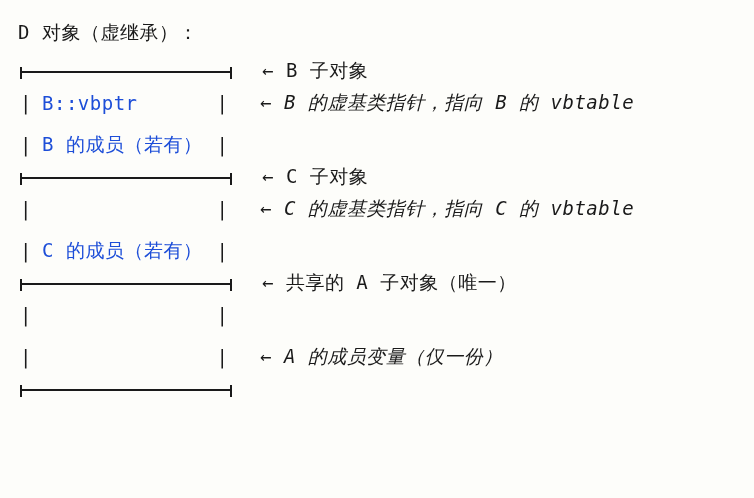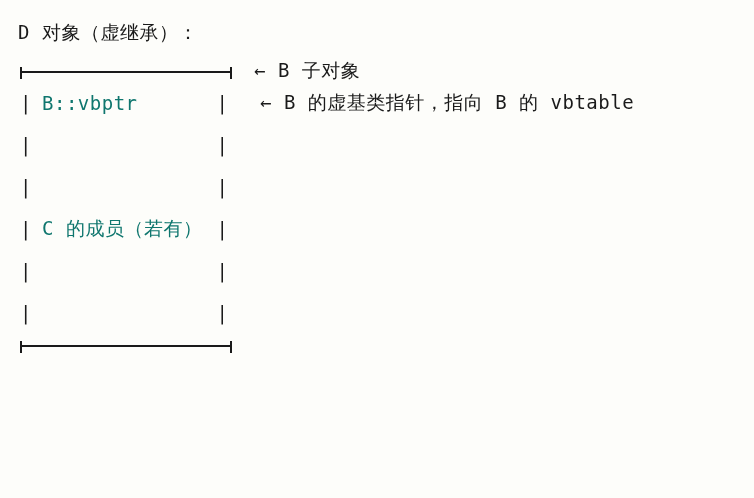--- a/index.html
+++ b/index.html
@@ -52,21 +52,21 @@
     display: flex;
     align-items: center;
     font-size: 19px;
     color: #1a1a1a;
   }
   .pipe.left { left: 2px; }
   .pipe.right { right: 2px; }
   .cell-text {
     padding-left: 24px;
     font-size: 19px;
-    color: #0f766e;
+    color: #1d4ed8;
     white-space: pre;
     letter-spacing: 0.5px;
   }
   .hr-row {
     position: relative;
     height: 22px;
     display: flex;
     align-items: center;
   }
   .hrule {
@@ -86,24 +86,25 @@
     background: #1a1a1a;
   }
   .hrule.capped::before { left: 0; }
   .hrule.capped::after { right: 0; }
   .ann {
     margin-left: 30px;
     font-size: 19px;
     color: #1a1a1a;
     white-space: pre;
     letter-spacing: 0.5px;
+    font-style: italic;
   }
   .ann-on-rule {
     position: absolute;
-    left: 236px;
+    left: 244px;
     font-size: 19px;
     color: #1a1a1a;
     white-space: pre;
     letter-spacing: 0.5px;
   }
 </style>
 </head>
 <body>
 
 <div class="page">
@@ -122,55 +123,66 @@
         <span class="pipe left">|</span>
         <span class="cell-text">B::vbptr</span>
         <span class="pipe right">|</span>
       </div>
       <div class="ann">← B 的虚基类指针，指向 B 的 vbtable</div>
     </div>
 
     <div class="row">
       <div class="boxcell">
         <span class="pipe left">|</span>
+        <span class="cell-text">B 的成员（若有）</span>
         <span class="pipe right">|</span>
       </div>
       <div class="ann"></div>
     </div>
 
+    <div class="hr-row">
+      <div class="hrule capped"></div>
+      <div class="ann-on-rule">← C 子对象</div>
+    </div>
 
     <div class="row">
       <div class="boxcell">
         <span class="pipe left">|</span>
         <span class="pipe right">|</span>
       </div>
+      <div class="ann">← C 的虚基类指针，指向 C 的 vbtable</div>
     </div>
 
     <div class="row">
       <div class="boxcell">
         <span class="pipe left">|</span>
         <span class="cell-text">C 的成员（若有）</span>
         <span class="pipe right">|</span>
       </div>
       <div class="ann"></div>
     </div>
 
+    <div class="hr-row">
+      <div class="hrule capped"></div>
+      <div class="ann-on-rule">← 共享的 A 子对象（唯一）</div>
+    </div>
 
     <div class="row">
       <div class="boxcell">
         <span class="pipe left">|</span>
         <span class="pipe right">|</span>
       </div>
     </div>
 
     <div class="row">
       <div class="boxcell">
         <span class="pipe left">|</span>
         <span class="pipe right">|</span>
       </div>
+      <div class="ann">← A 的成员变量（仅一份）</div>
     </div>
 
     <div class="hr-row">
       <div class="hrule capped"></div>
       <div class="ann-on-rule"></div>
     </div>
 
   </div>
 </div>
 

